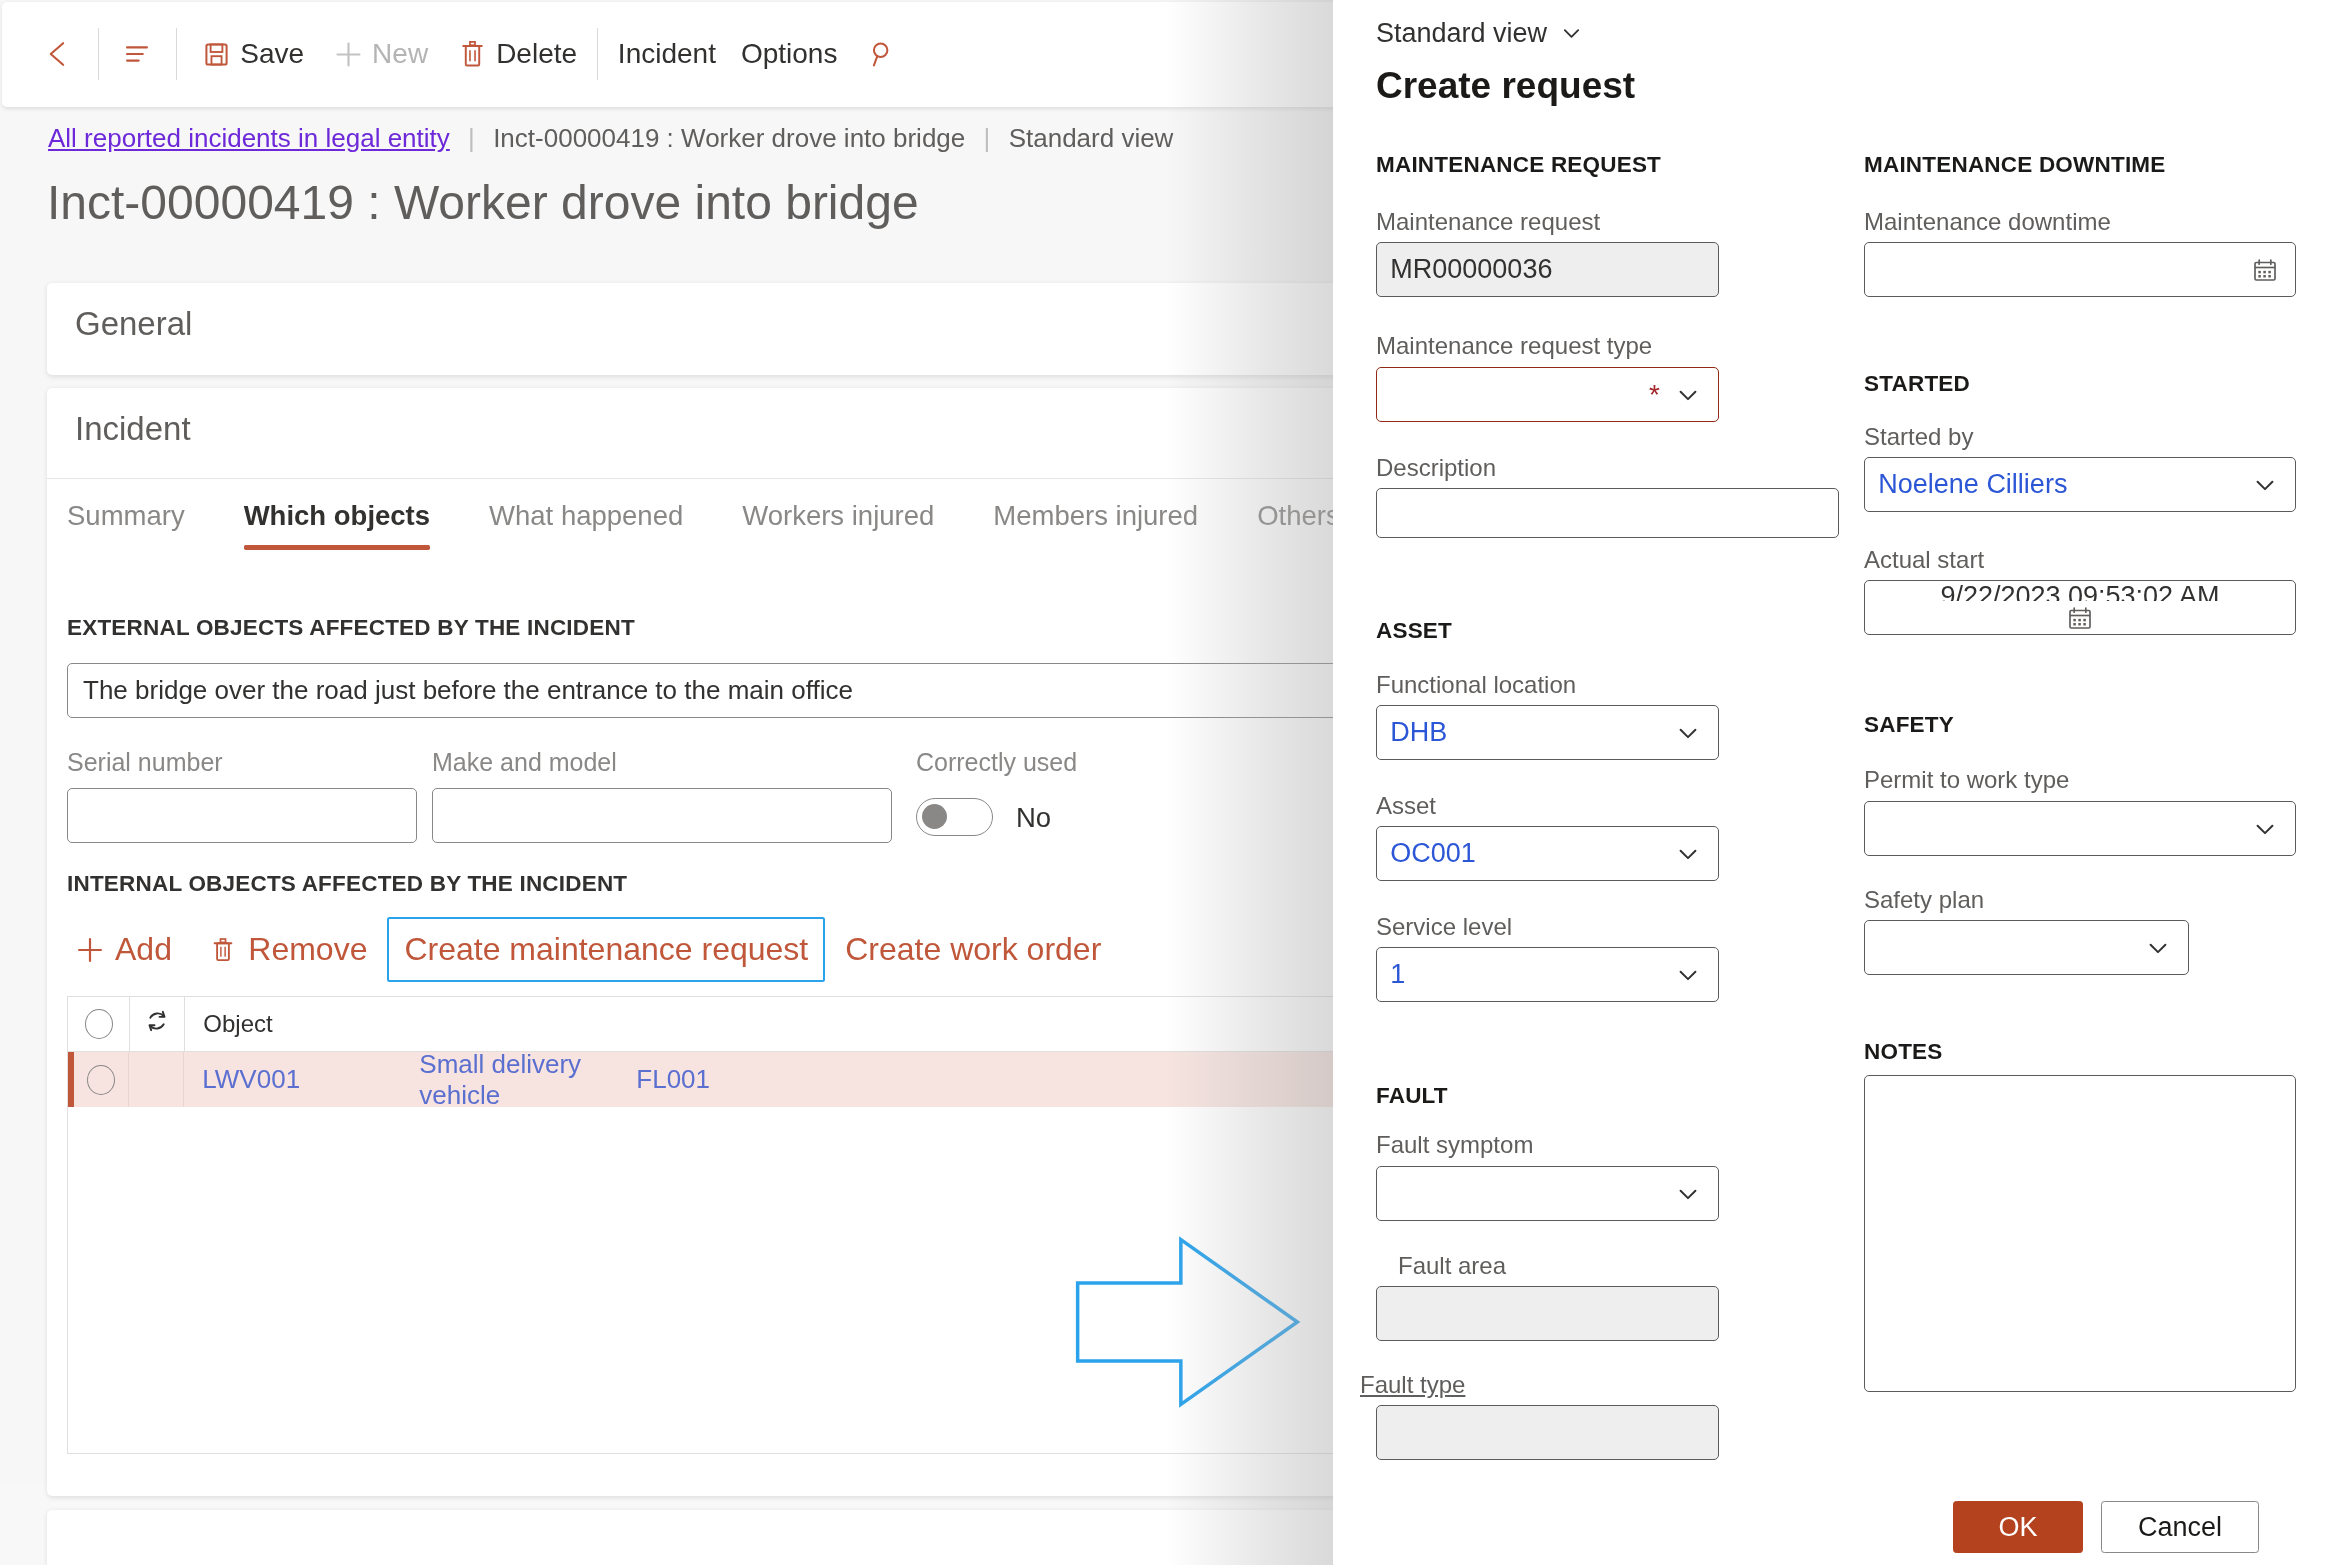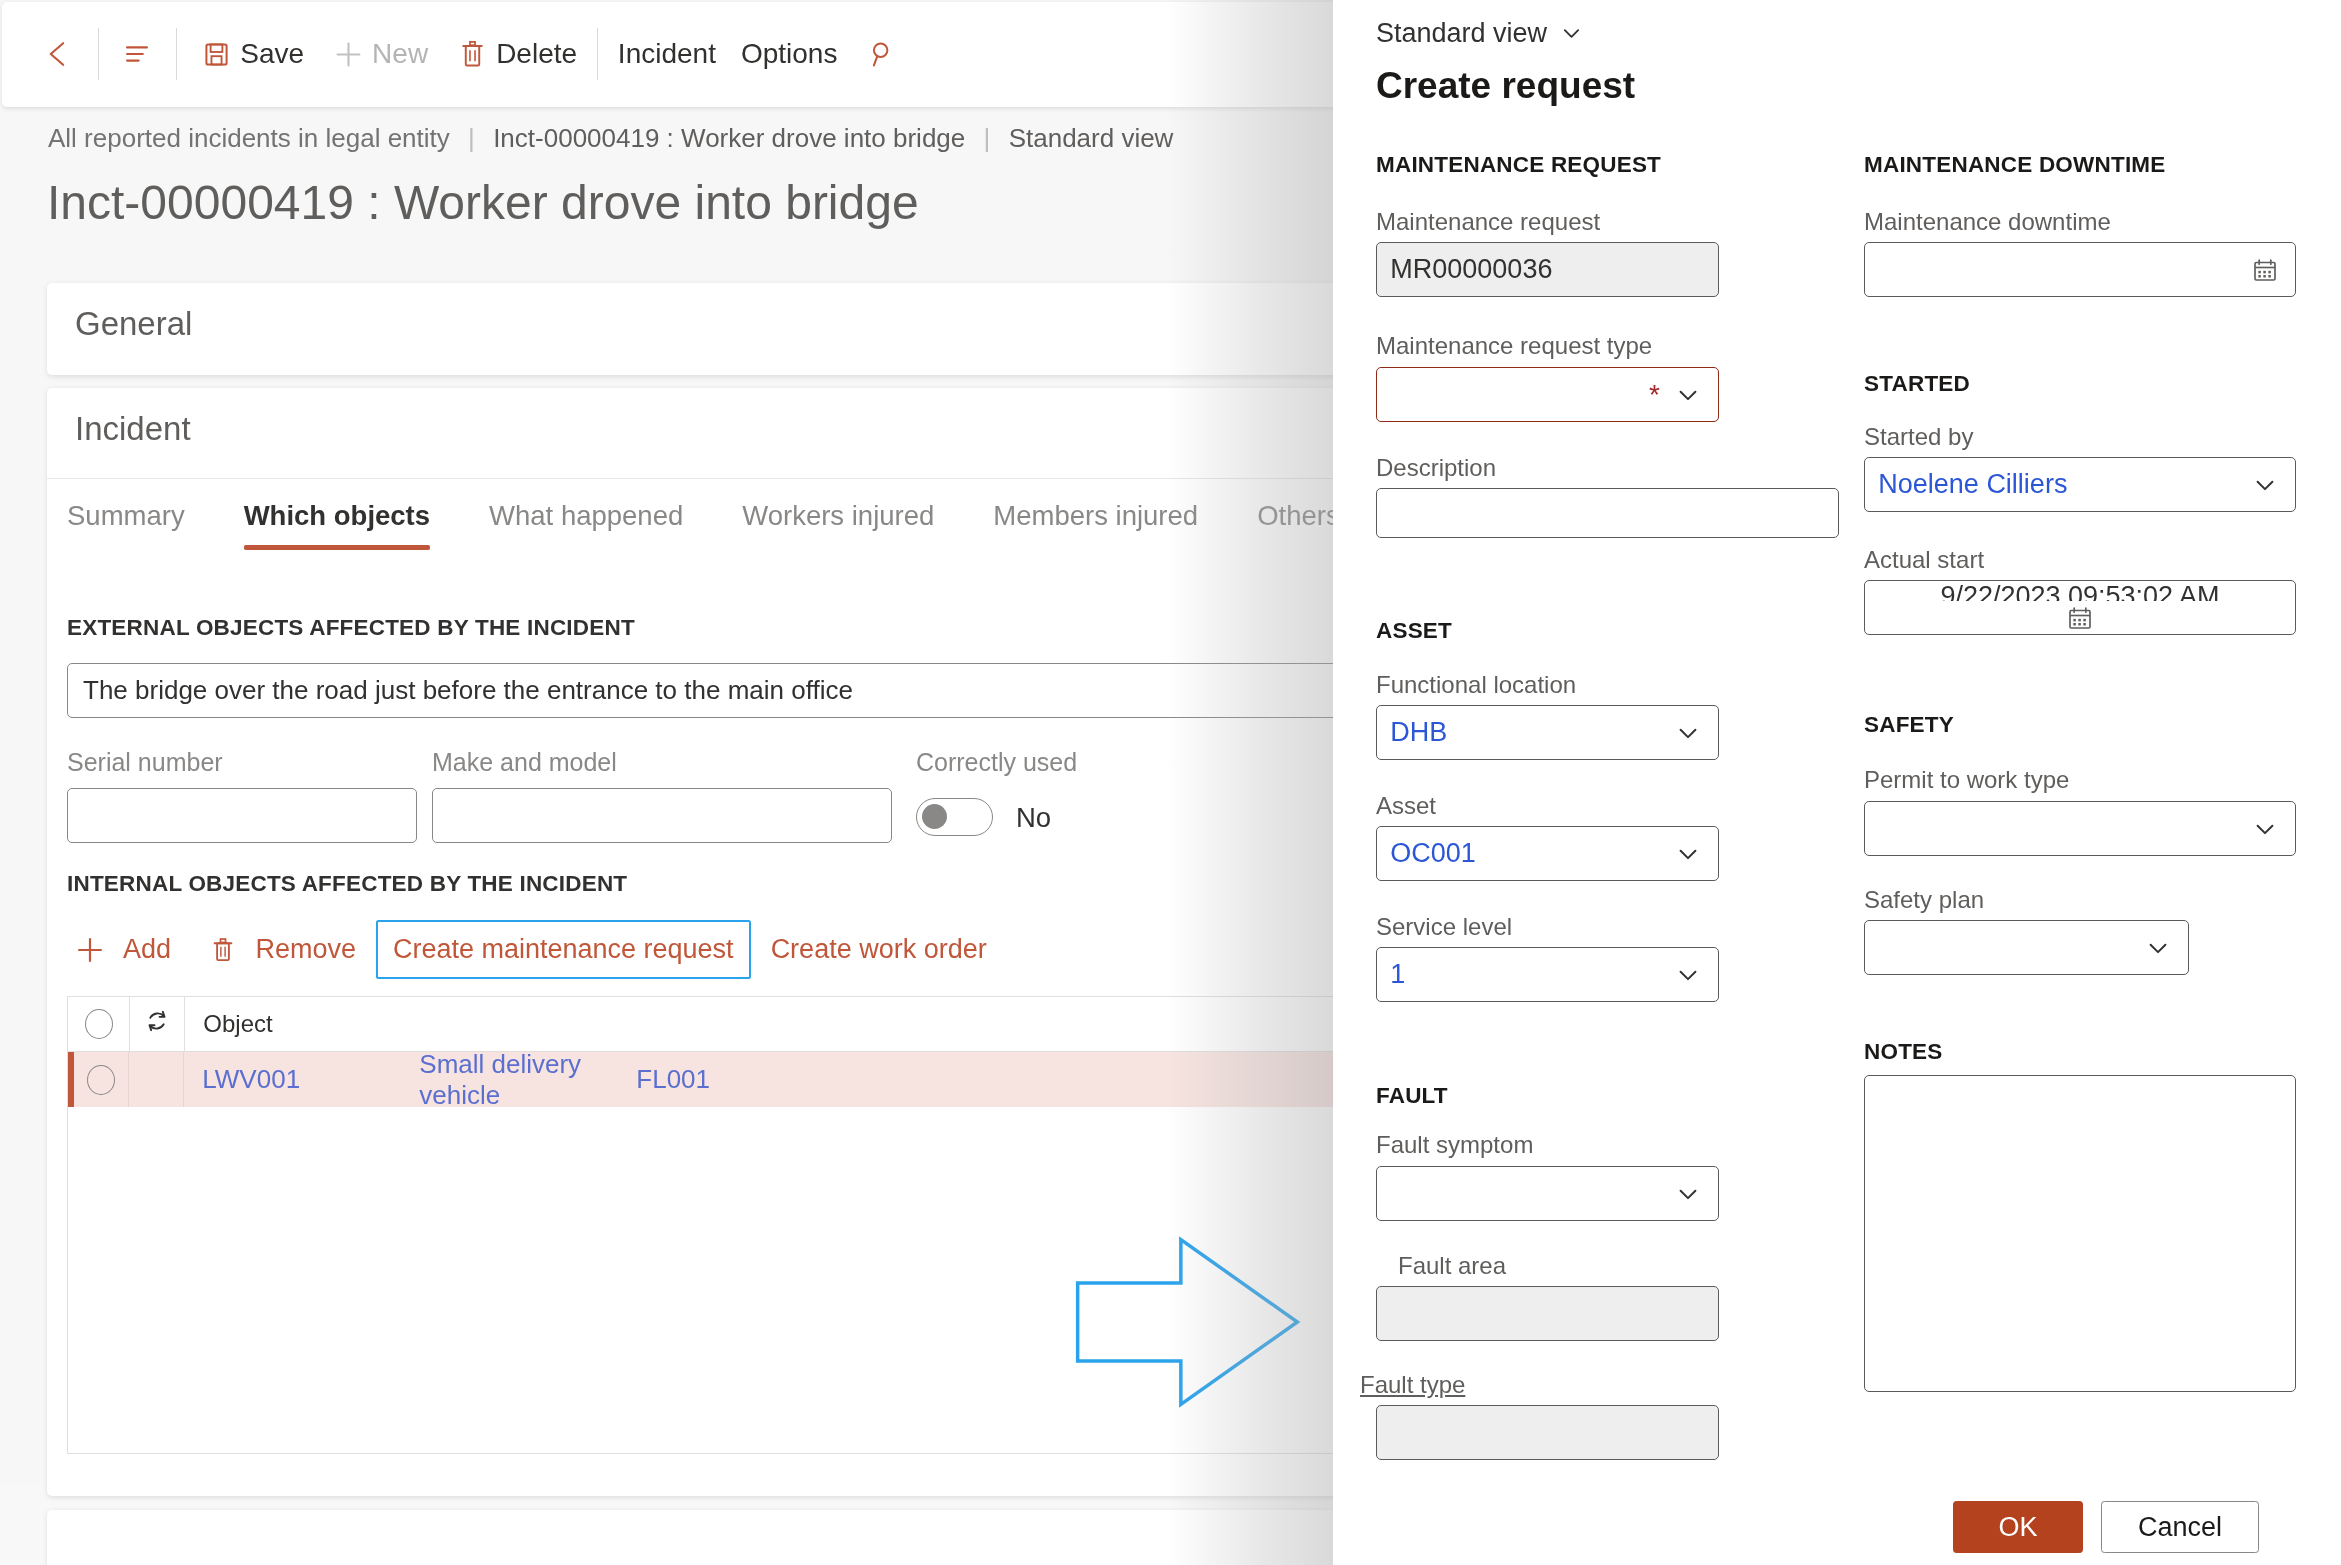--- a/index.html
+++ b/index.html
@@ -60,21 +60,21 @@
   
   .breadcrumb {
     position: absolute;
     left: 48px; top: 123px;
     font-size: 26px;
     color: #605e5c;
     display: flex;
     align-items: center;
     white-space: nowrap;
   }
-  .bc-link { color: #737373; cursor: pointer; }
+  .bc-link { color: #6d28d9; cursor: pointer; text-decoration: underline; }
   .bc-sep { color: #bdbdbd; margin: 0 18.3px; }
   .bc-plain { color: #605e5c; }
 
   
   .pagetitle {
     position: absolute;
     left: 47px; top: 175px;
     font-size: 48px;
     color: #605e5c;
     font-weight: 400;
@@ -186,26 +186,25 @@
   .actionrow {
     position: absolute;
     left: 67px; top: 921px;
     display: flex;
     align-items: center;
     height: 57px;
   }
   .act {
     display: flex;
     align-items: center;
-    font-size: 27px;
+    font-size: 32px;
     color: #c0573a;
     white-space: nowrap;
     cursor: pointer;
     padding: 0 6.7px;
-    gap: 8px;
   }
   .act .glyph {
     display: inline-flex;
     align-items: center;
     justify-content: center;
     width: 33px; height: 33px;
     margin-right: 8.3px;
   }
   .act-focus {
     border: 2.5px solid #2aa3ec;

